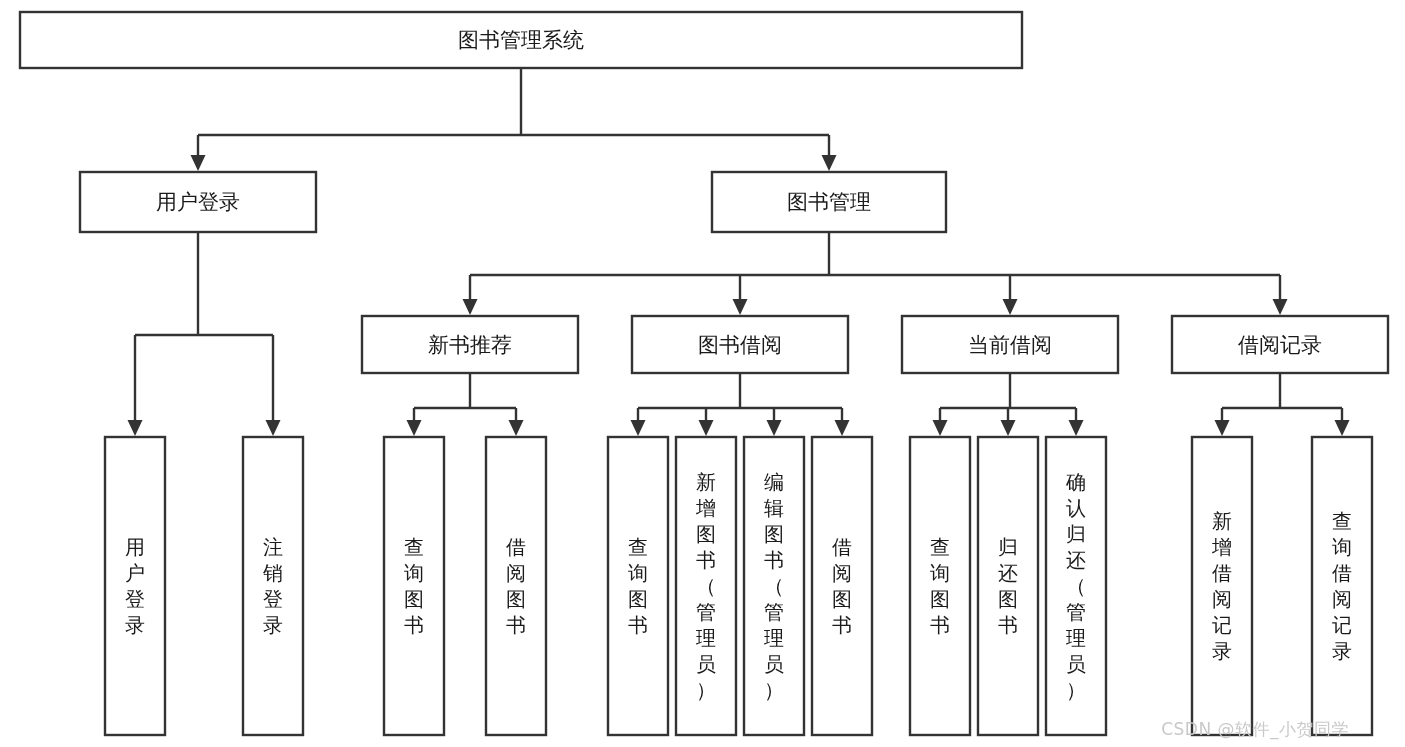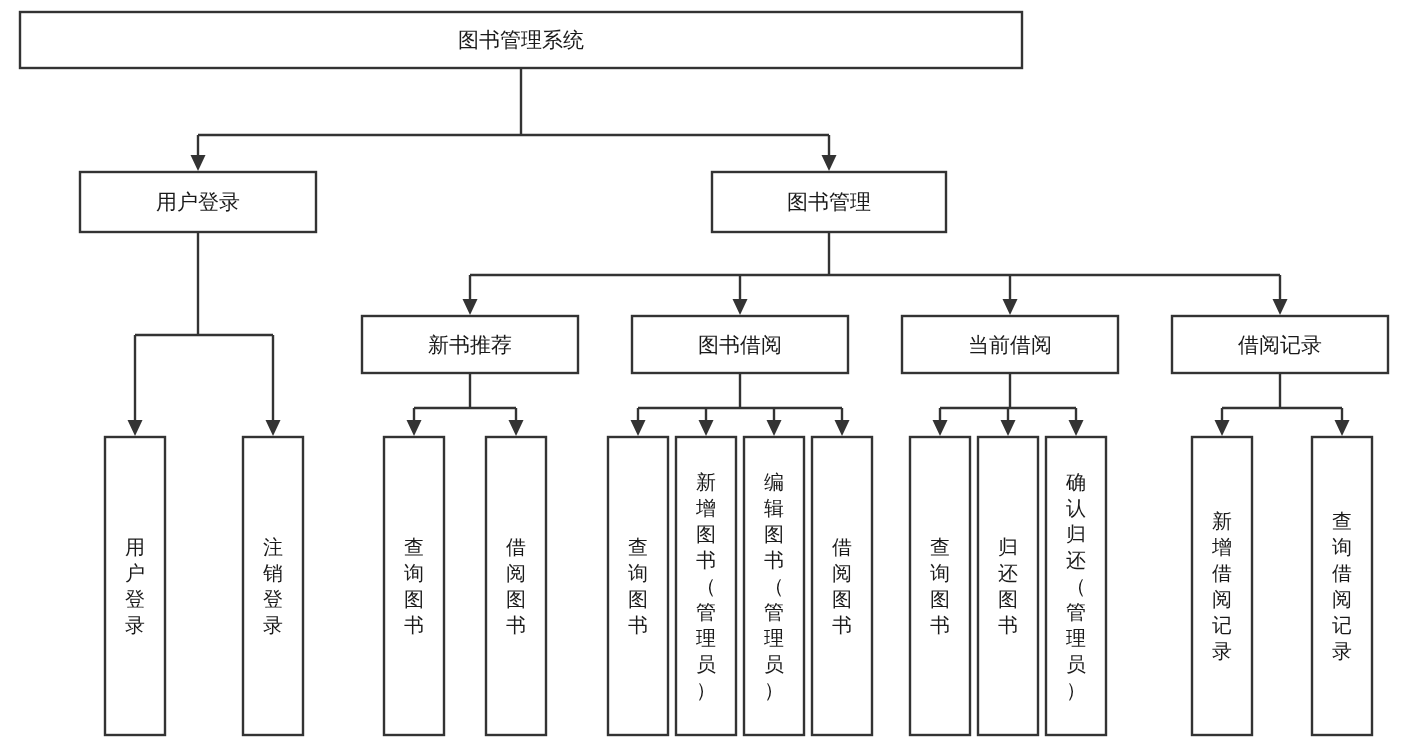--- a/index.html
+++ b/index.html
@@ -218,13 +218,14 @@
         <g>
           <rect x="1192" y="437" width="60" height="298" class="node-box"></rect>
           <text x="1222" y="528.28" class="node-label-v"><tspan x="1222" dy="0">新</tspan><tspan x="1222" dy="26">增</tspan><tspan x="1222" dy="26">借</tspan><tspan x="1222" dy="26">阅</tspan><tspan x="1222" dy="26">记</tspan><tspan x="1222" dy="26">录</tspan></text>
         </g>
         <g>
           <rect x="1312" y="437" width="60" height="298" class="node-box"></rect>
           <text x="1342" y="528.28" class="node-label-v"><tspan x="1342" dy="0">查</tspan><tspan x="1342" dy="26">询</tspan><tspan x="1342" dy="26">借</tspan><tspan x="1342" dy="26">阅</tspan><tspan x="1342" dy="26">记</tspan><tspan x="1342" dy="26">录</tspan></text>
         </g>
       </g>
   </svg>
+  <div class="watermark">CSDN @软件_小贺同学</div>
 </div>
 
 </body></html>

